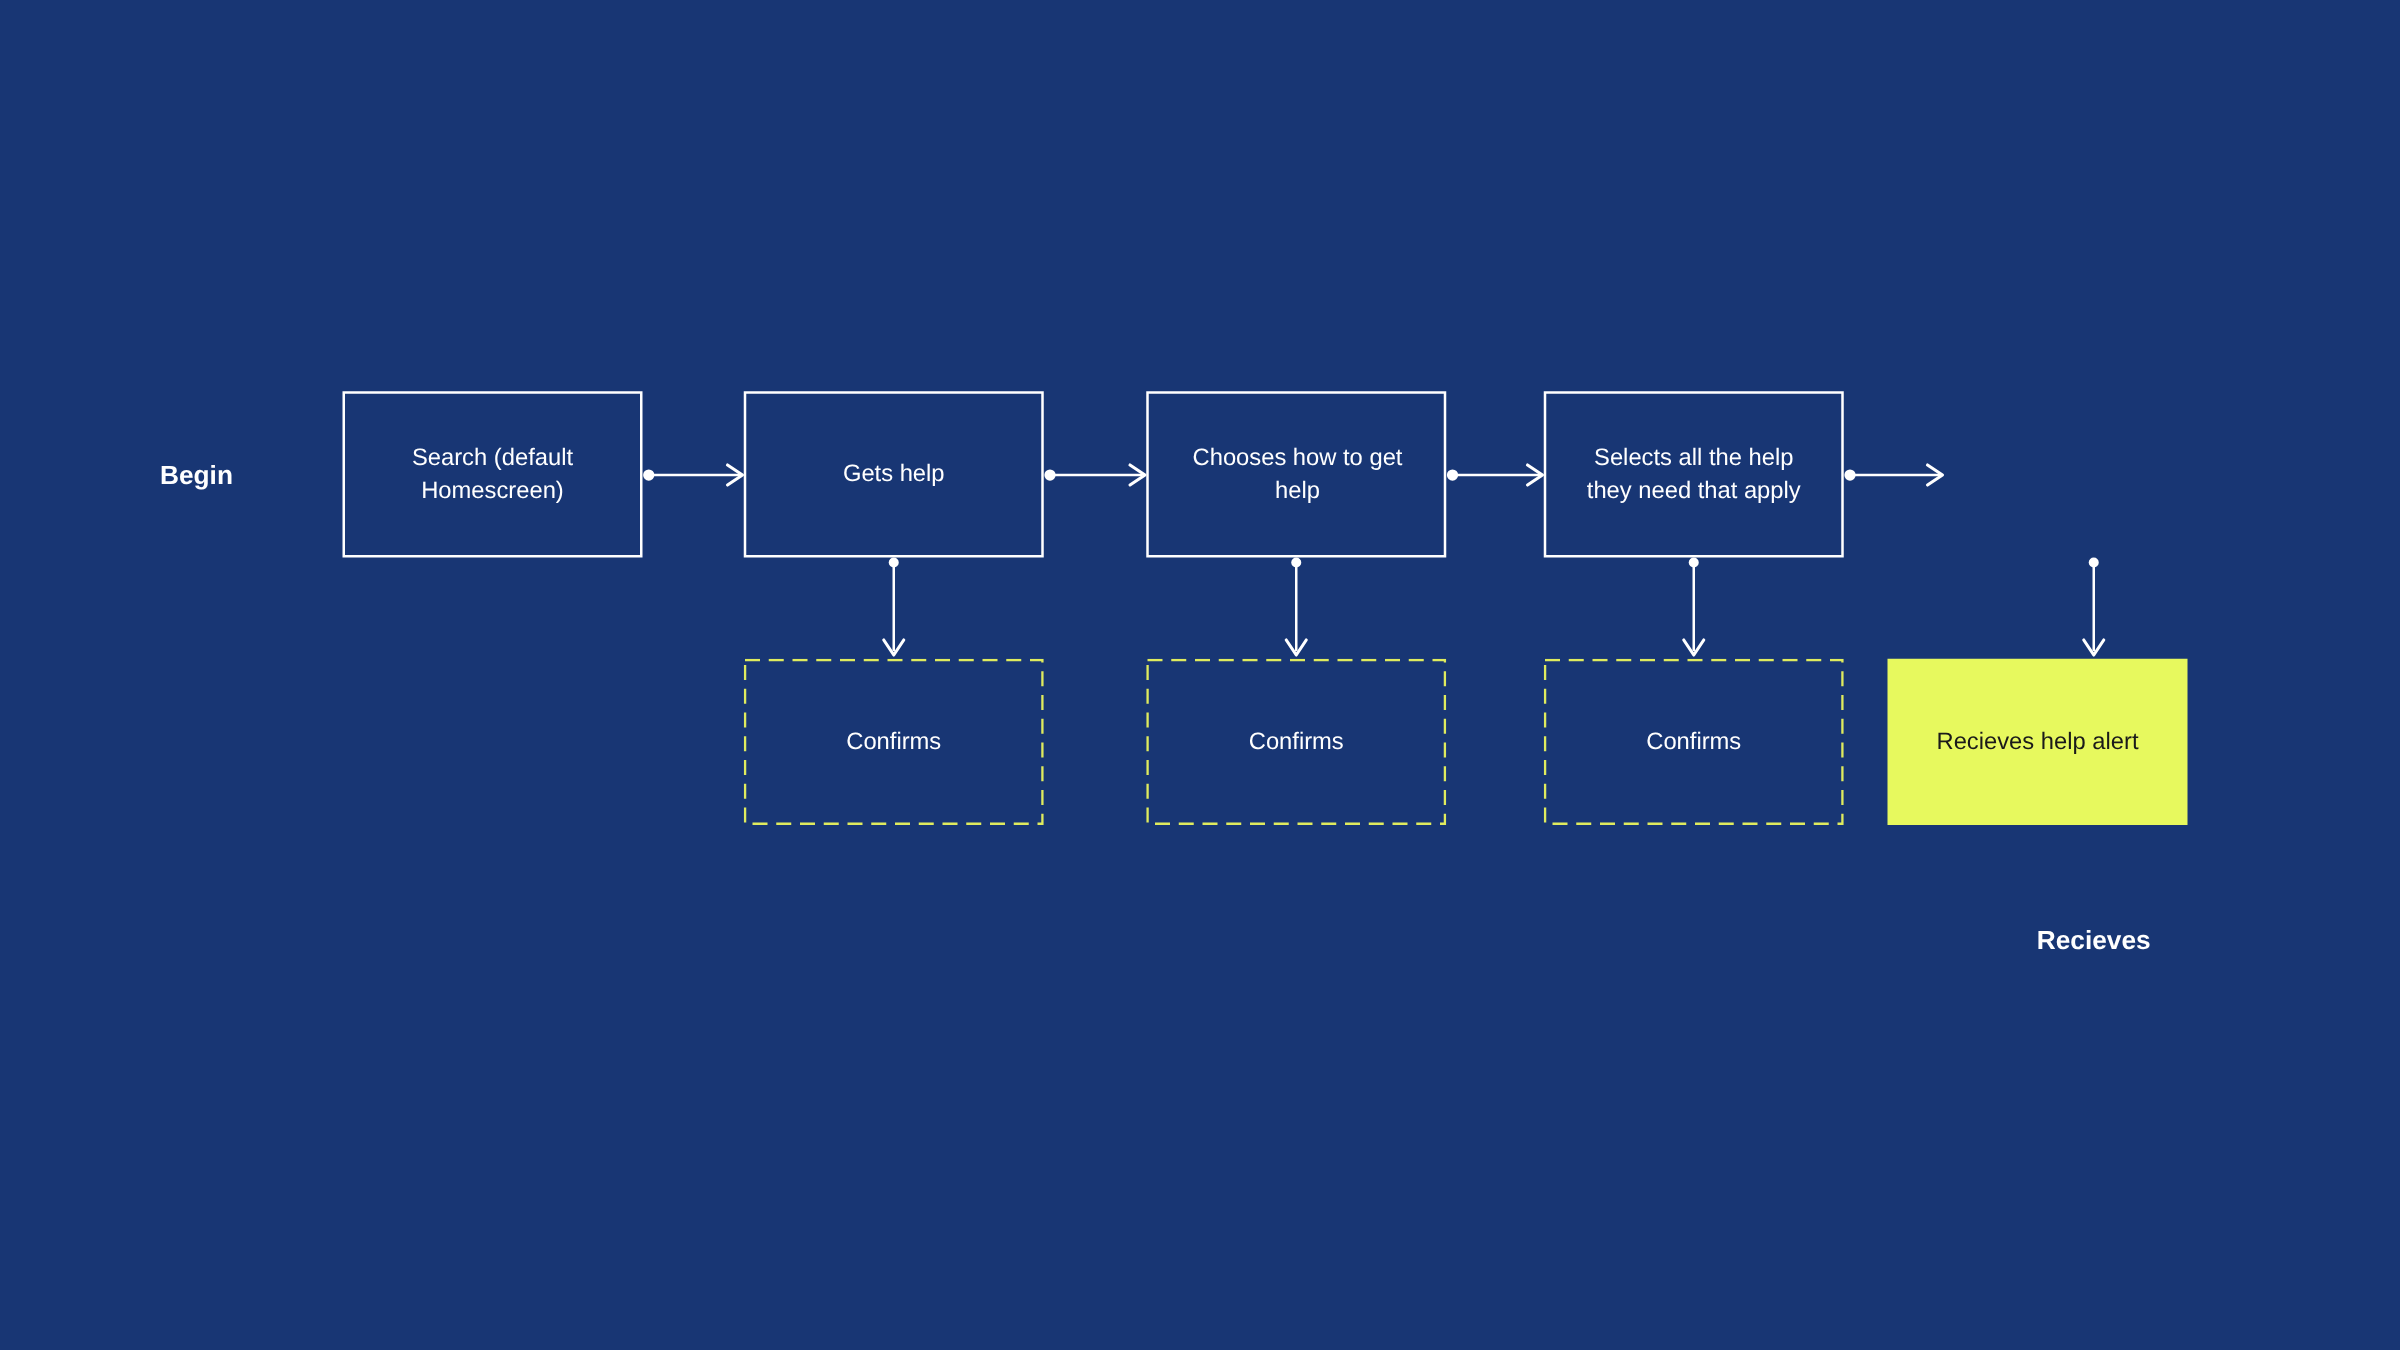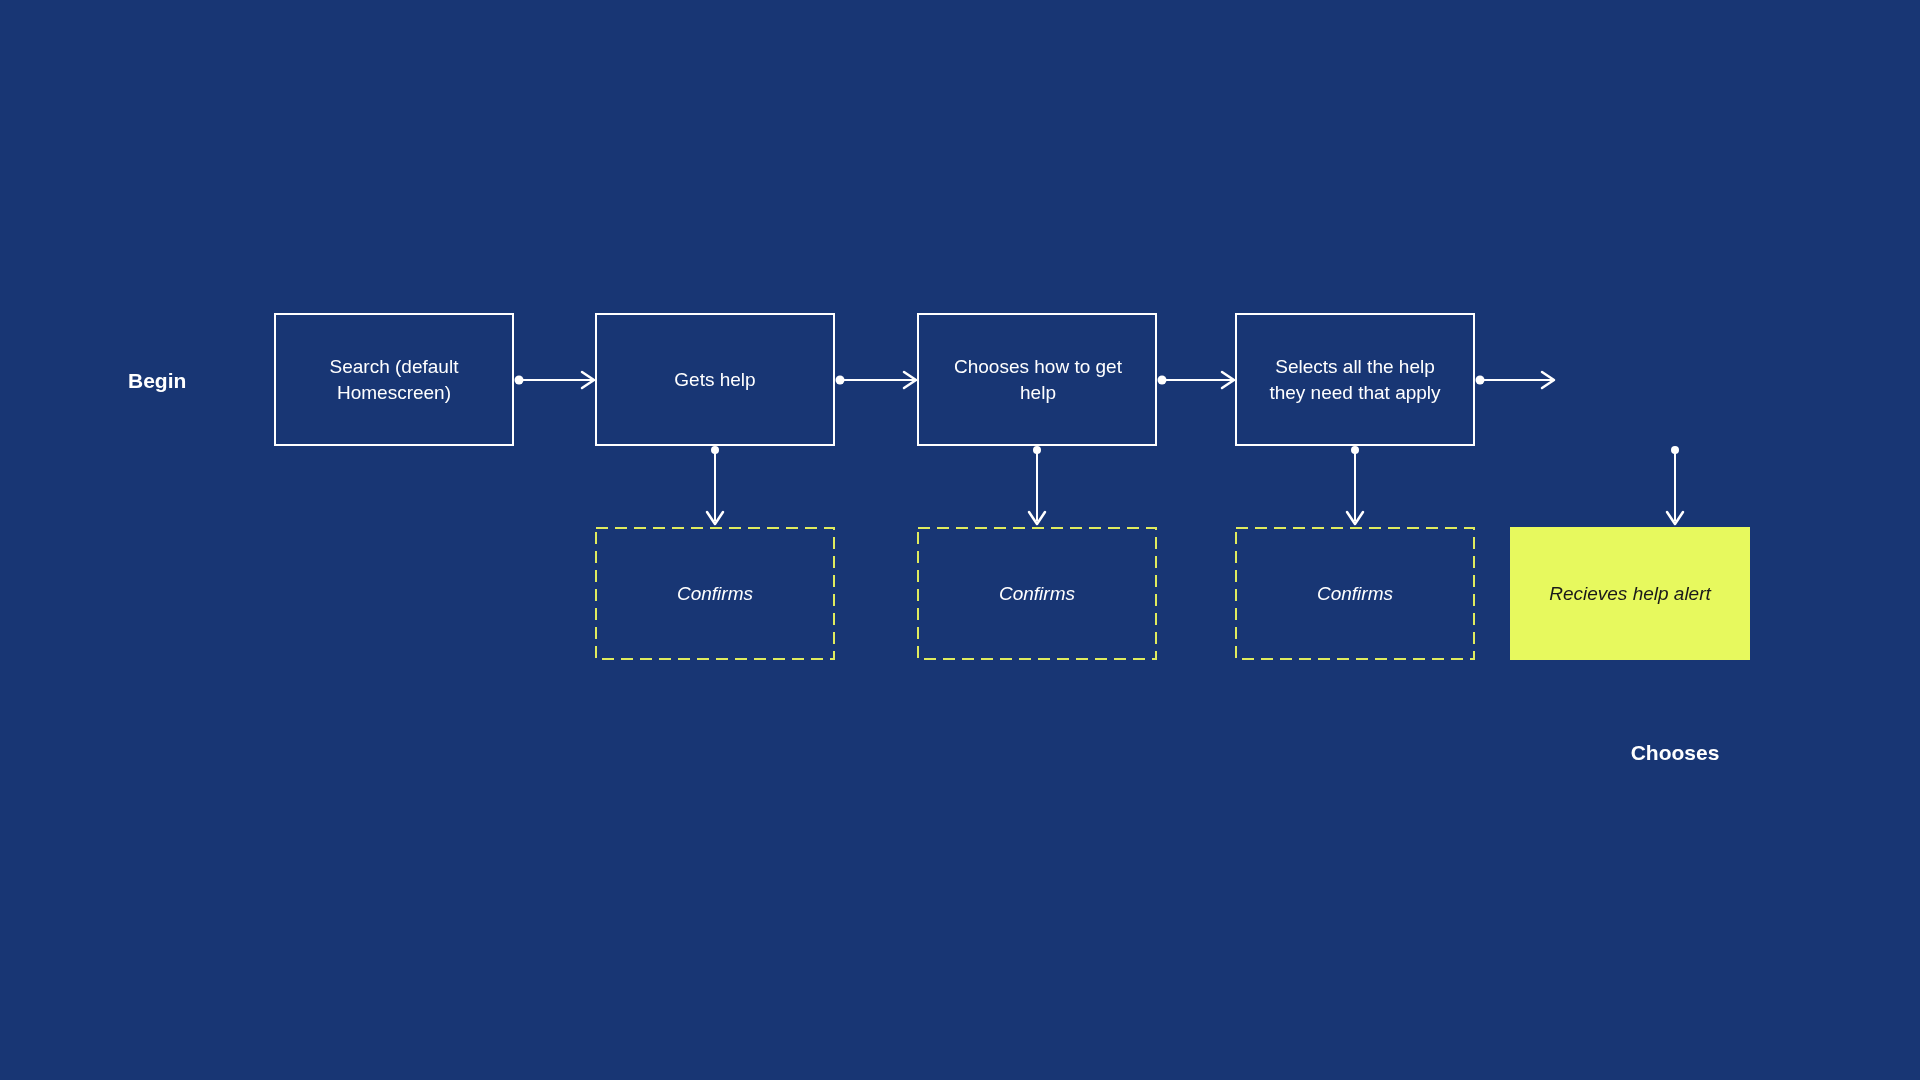--- a/index.html
+++ b/index.html
@@ -27,21 +27,21 @@
   .flow-node{
     position:absolute;
     width:240px;height:133px;
     display:flex;align-items:center;justify-content:center;
     text-align:center;
     padding:8px 22px;
     color:var(--node-text);
     font-size:19px;line-height:26px;
   }
   .solid{border:2px solid var(--node-border);top:313px;}
-  .row2{top:527px;font-style:italic;}
+  .row2{top:527px;}
   .dashed{border:none;}
   .dash-rect{position:absolute;left:0;top:0;}
   .dash-rect rect{fill:none;stroke:var(--dash-border);stroke-width:2;stroke-dasharray:12 7;}
   .node-label{position:relative;z-index:2;}
   .highlight{
     background:var(--highlight-bg);
     color:var(--highlight-text);
   }
   .stage-label{
     position:absolute;
@@ -101,21 +101,21 @@
     </g>
 
     <g>
       <circle cx="1675" cy="450" r="4"></circle>
       <line x1="1675" y1="450" x2="1675" y2="521"></line>
       <polyline points="1667,512 1675,524 1683,512"></polyline>
     </g>
   </svg>
 
   <div class="stage-label begin">Begin</div>
-  <div class="stage-label complete">Chooses</div>
+  <div class="stage-label complete">Recieves</div>
 
   <div class="flow-node solid" style="left:595px;">
     <span class="node-label">Gets help</span>
   </div>
   <div class="flow-node solid" style="left:274px;">
     <span class="node-label">Search (default Homescreen)</span>
   </div>
   <div class="flow-node solid" style="left:917px;padding-left:24px;">
     <span class="node-label">Chooses how to get help</span>
   </div>

